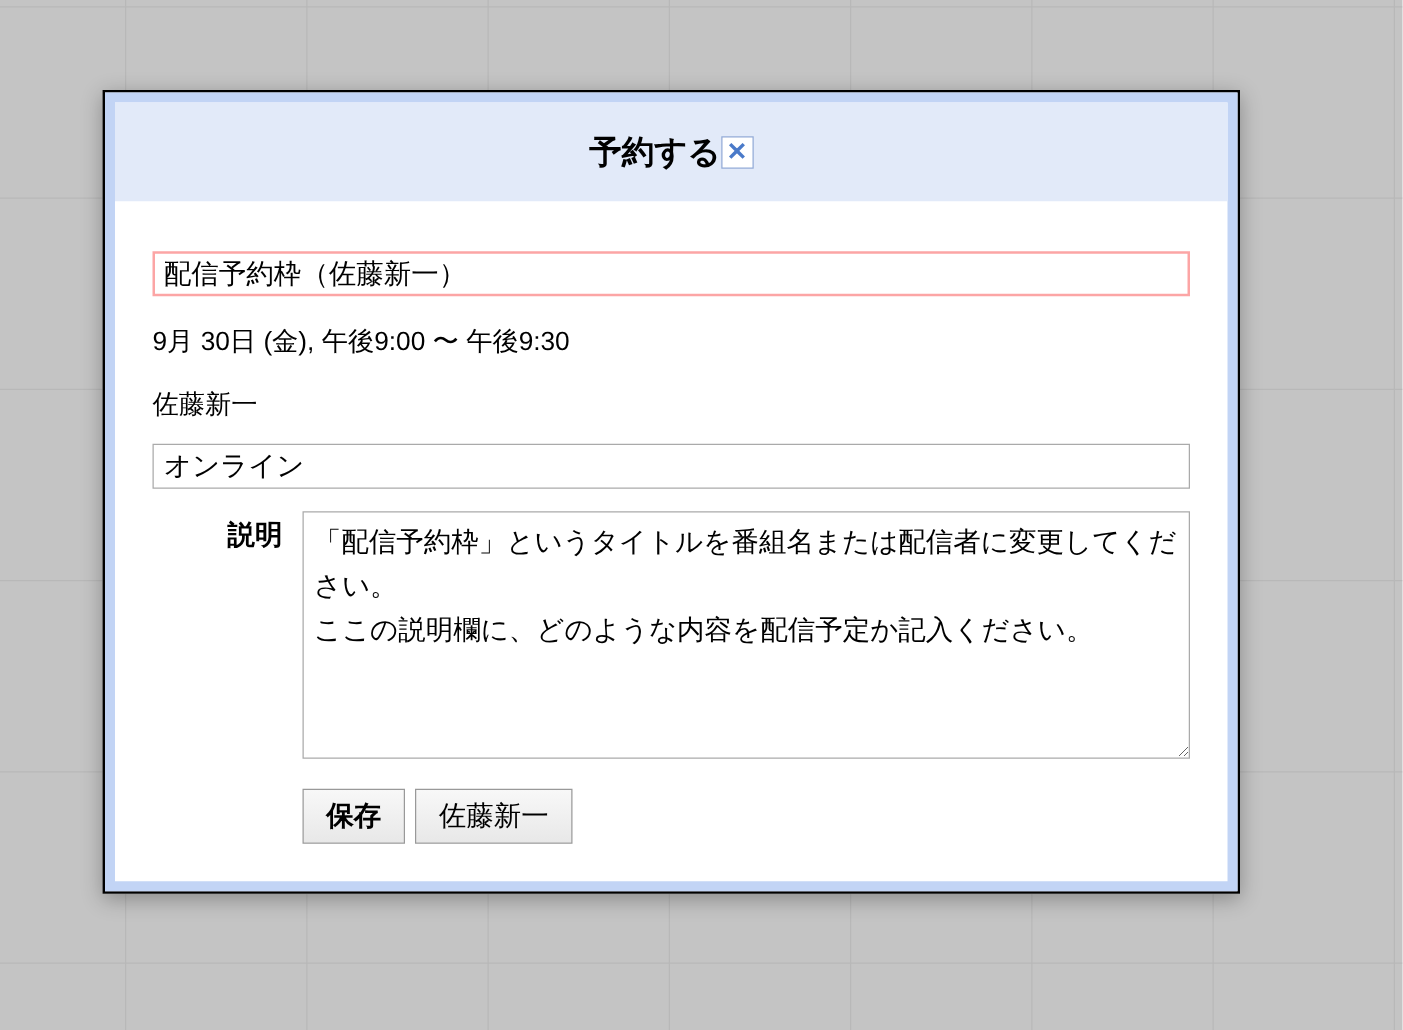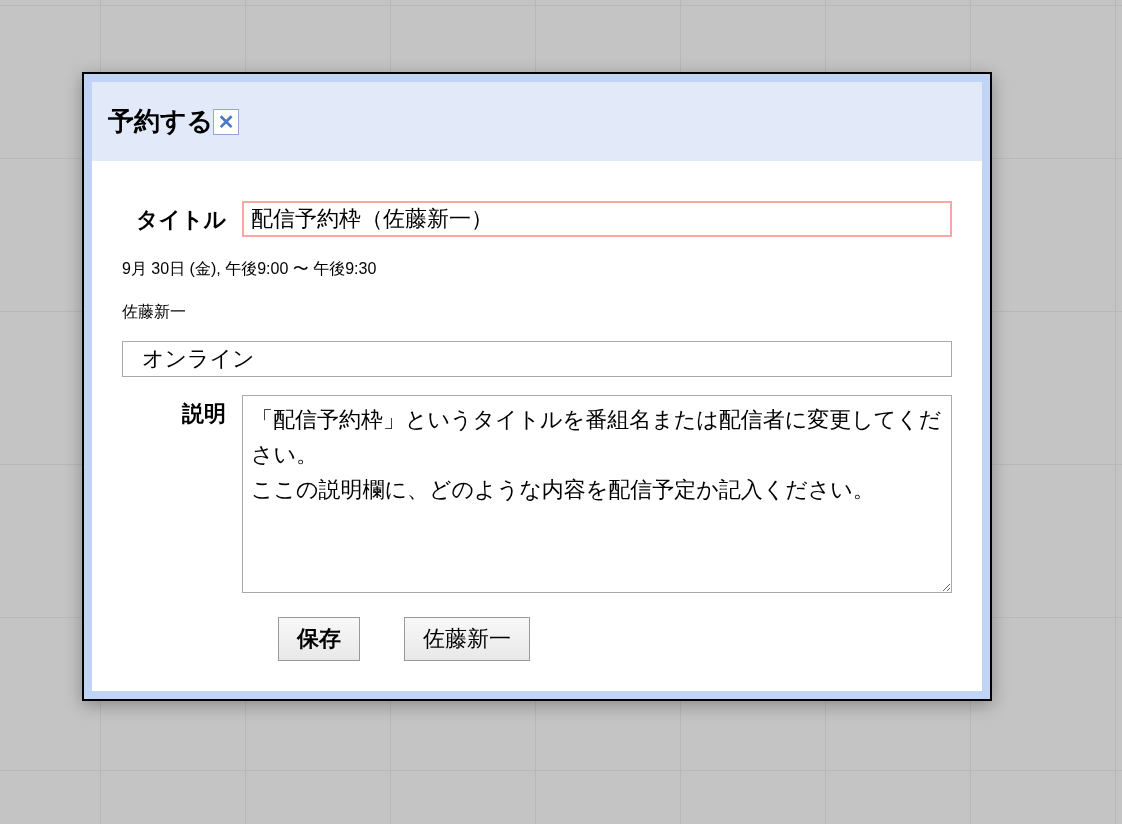--- a/index.html
+++ b/index.html
@@ -45,21 +45,21 @@
       border: 2px solid #000;
       box-shadow: 0 4px 16px rgba(0,0,0,0.3);
     }
     .dialog-inner {
       border: 8px solid #c2d4f5;
     }
     .dialog-header {
       background: #e2eaf9;
       padding: 22px 16px;
       display: flex;
-      justify-content: flex-start;
+      justify-content: center;
       align-items: center;
     }
     .dialog-title {
       font-size: 26px;
       font-weight: bold;
       color: #000;
     }
     .close-btn {
       width: 26px;
       height: 26px;
@@ -87,28 +87,28 @@
       text-align: right;
       font-size: 22px;
       font-weight: bold;
       color: #000;
       padding-right: 16px;
       padding-top: 4px;
       flex-shrink: 0;
     }
     .form-value {
       flex: 1;
-      font-size: 16px;
+      font-size: 21px;
       color: #000;
       padding-top: 4px;
     }
     .form-input {
       flex: 1;
       font-size: 22px;
-      padding: 4px 19px;
+      padding: 4px 8px;
       border: 1px solid #aaa;
       font-family: inherit;
     }
     .form-input.focused {
       border: 2px solid #fca5a5;
       outline: none;
       padding: 3px 7px;
     }
     .form-textarea {
       flex: 1;
@@ -126,21 +126,20 @@
       margin-left: 120px;
       margin-top: 24px;
     }
     .btn {
       font-size: 22px;
       padding: 6px 18px;
       border: 1px solid #999;
       background: linear-gradient(#f8f8f8, #e8e8e8);
       cursor: pointer;
       font-family: inherit;
-      margin-left: 36px;
     }
     .btn.primary {
       font-weight: bold;
     }
   </style>
 </head>
 <body>
 
 <div class="calendar-bg">
   <div class="hline" style="top:5px"></div>
@@ -163,21 +162,20 @@
   <div class="dialog-inner">
     <div class="dialog-header">
       <div class="dialog-title">予約する</div>
       <div class="close-btn">
         <span>✕</span>
       </div>
     </div>
     <div class="dialog-body">
 
       <div class="form-row">
-        <div class="form-label">タイトル</div>
         <input type="text" class="form-input focused" value="配信予約枠（佐藤新一）" style="">
       </div>
 
       <div class="form-row">
         <div class="form-value">9月 30日 (金), 午後9:00 〜 午後9:30</div>
       </div>
 
       <div class="form-row">
         <div class="form-value">佐藤新一</div>
       </div>

